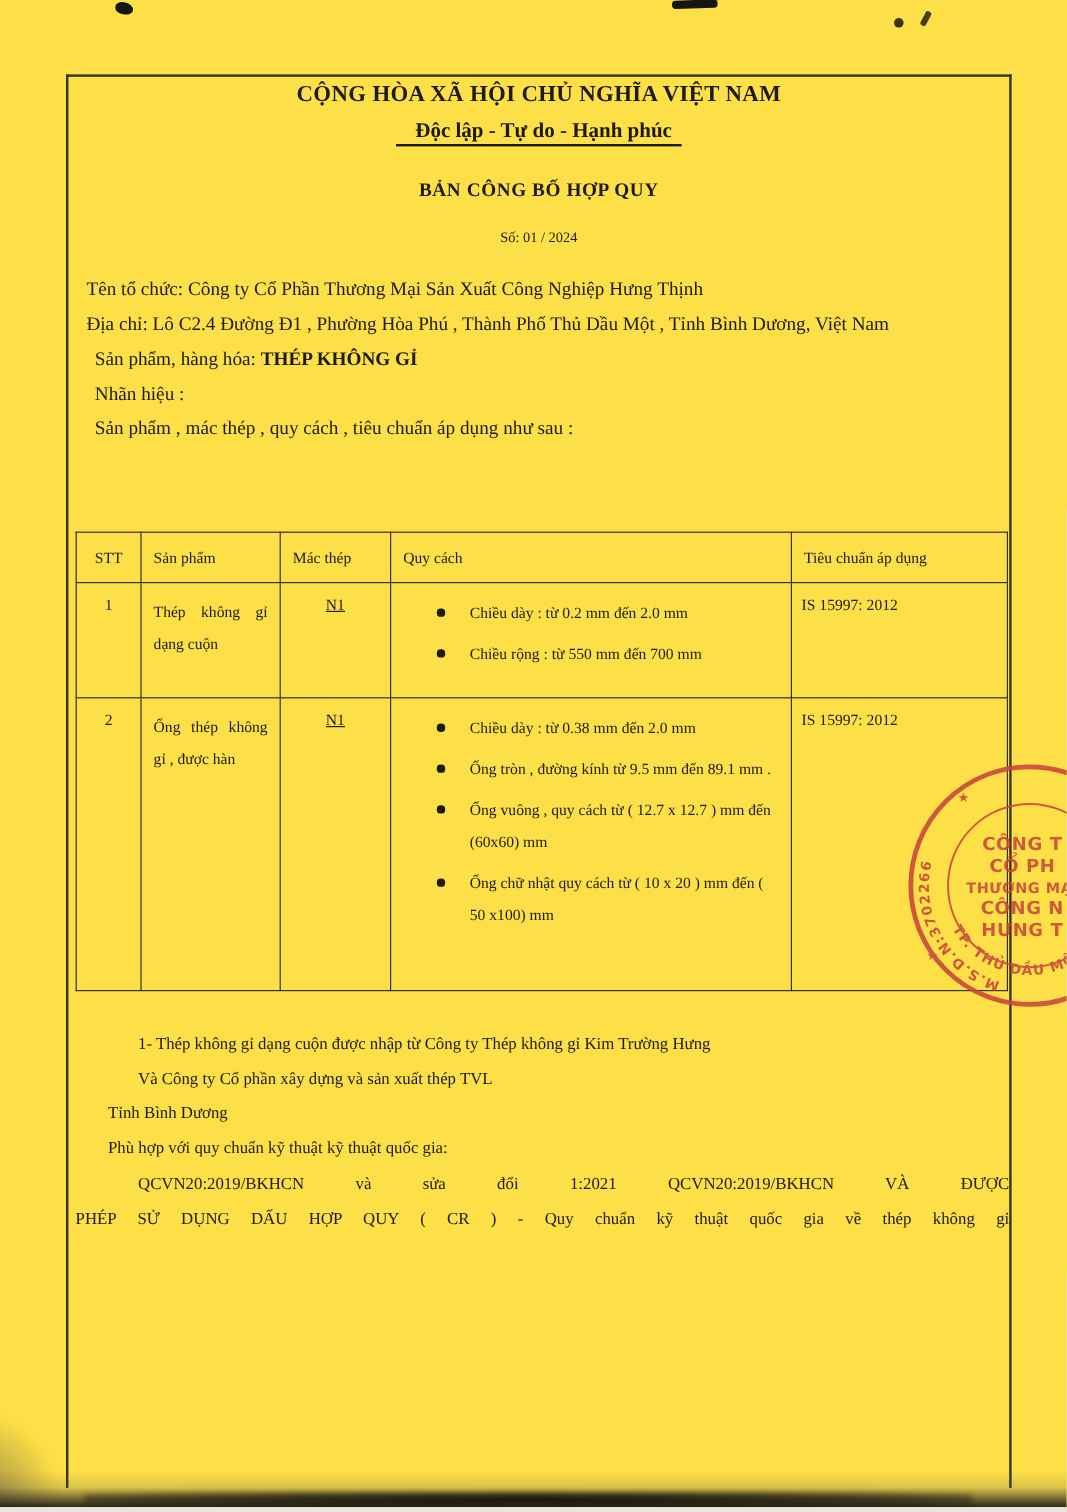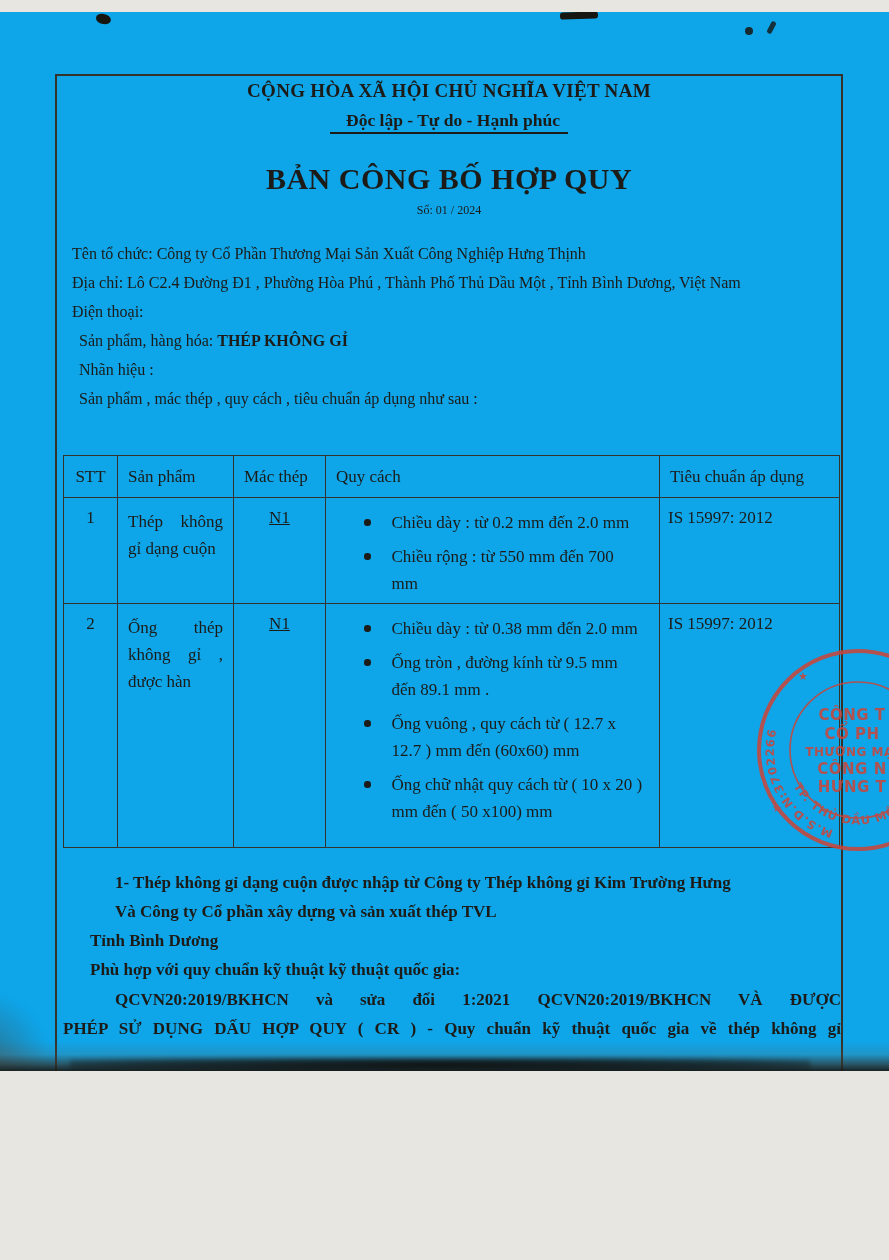--- a/index.html
+++ b/index.html
@@ -1,53 +1,53 @@
 <!DOCTYPE html>
 <html style="--stamp: #c8463c;"><head>
 <meta charset="utf-8">
 <style>
   :root{ --stamp:#c8463c; --ink:#1c1b18; }
   *{ box-sizing:border-box; margin:0; padding:0; }
   body{ background:#e8e6e0; font-family:"Liberation Serif","DejaVu Serif",serif; color:var(--ink); }
-  .page{ position:relative; width:889px; height:1059px; background:#0ea5e9; overflow:hidden; margin:12px auto; }
+  .page{ position:relative; width:889px; height:1256px; background:#fde047; overflow:hidden; margin:0 auto; }
 
   
   .frame{ position:absolute; left:55px; top:62px; width:788px; height:1178px;
           border:2px solid #35322c; border-bottom:none; }
 
   
   .centered{ position:absolute; left:55px; width:788px; text-align:center; }
   .nat-title{ top:68px; font-weight:bold; font-size:19px; letter-spacing:.3px; }
   .motto{ top:98px; font-weight:bold; font-size:17.5px; }
   .motto .ul{ border-bottom:2px solid var(--ink); padding:0 8px 2px 16px; }
-  .doc-title{ top:150px; font-weight:bold; font-size:30px; letter-spacing:.5px; }
+  .doc-title{ top:150px; font-weight:bold; font-size:16px; letter-spacing:.5px; }
   .doc-number{ top:191px; font-size:12px; }
 
   
   .content{ position:absolute; left:72px; top:227px; width:750px; font-size:16px; line-height:29px; }
   .content p.indent{ padding-left:7px; }
 
   
   .spec-table{ position:absolute; left:63px; top:443px; width:776px; border-collapse:collapse;
-               font-size:17px; table-layout:fixed; }
+               font-size:13px; table-layout:fixed; }
   .spec-table th,.spec-table td{ border:1.7px solid #35322c; vertical-align:top; }
   .spec-table th{ font-weight:normal; text-align:left; height:42px; vertical-align:middle; padding-left:10px; }
   .spec-table th.h-stt{ text-align:center; padding-left:0; }
   tr.r1{ height:96px; } tr.r2{ height:244px; }
   td.c-stt{ text-align:center; padding-top:10px; }
   td.c-sp{ padding:10px 10px 0 10px; text-align:justify; line-height:27px; }
   td.c-mt{ text-align:center; padding-top:10px;text-decoration:underline; }
   td.c-qc{ padding:4px 16px 0 0; }
   td.c-tc{ padding:10px 6px 0 8px; }
   .bullet{ display:flex; padding-left:38px; margin:7px 0 6px; }
   .dot{ flex:none; width:6.5px; height:6.5px; border-radius:50%; background:var(--ink); margin-top:10px; }
   .bt{ margin-left:21px; width:262px; line-height:27px; }
 
   
-  .notes{ position:absolute; left:63px; top:856px; width:778px; font-size:17px; line-height:29px;font-weight:bold; }
+  .notes{ position:absolute; left:63px; top:856px; width:778px; font-size:14px; line-height:29px; }
   .notes .l1{ padding-left:52px; }
   .notes .n2{ padding-left:78px; text-indent:-26px; margin-top:3px; }
   .notes .sub{ padding-left:27px; }
   .notes .reg1{ text-indent:52px; text-align:justify; text-align-last:justify; margin-top:1px; }
   .notes .reg2{ text-align:justify; text-align-last:justify; }
 
   
   .stamp{ position:absolute; left:748px; top:628px; opacity:.88; }
   .stamp text{ fill:var(--stamp); font-family:"DejaVu Sans","Liberation Sans",sans-serif; font-weight:bold; }
   .st-arc{ font-size:11.5px; letter-spacing:1px; }
@@ -84,21 +84,20 @@
   <div class="centered motto">
     <span class="ul">Độc lập - Tự do - Hạnh phúc</span>
   </div>
 
   <div class="centered doc-title">BẢN CÔNG BỐ HỢP QUY</div>
   <div class="centered doc-number">Số: 01 / 2024</div>
 
   <div class="content">
     <p>Tên tổ chức: Công ty Cổ Phần Thương Mại Sản Xuất Công Nghiệp Hưng Thịnh</p>
     <p>Địa chỉ: Lô C2.4 Đường Đ1 , Phường Hòa Phú , Thành Phố Thủ Dầu Một , Tỉnh Bình Dương, Việt Nam</p>
-    <p>Điện thoại:</p>
     <p class="indent"><span>Sản phẩm, hàng hóa: </span><b>THÉP KHÔNG GỈ</b></p>
     <p class="indent">Nhãn hiệu :</p>
     <p class="indent">Sản phẩm , mác thép , quy cách , tiêu chuẩn áp dụng như sau :</p>
   </div>
 
   <table class="spec-table">
     <colgroup>
       <col style="width:54px">
         <col style="width:116px">
         <col style="width:92px">

